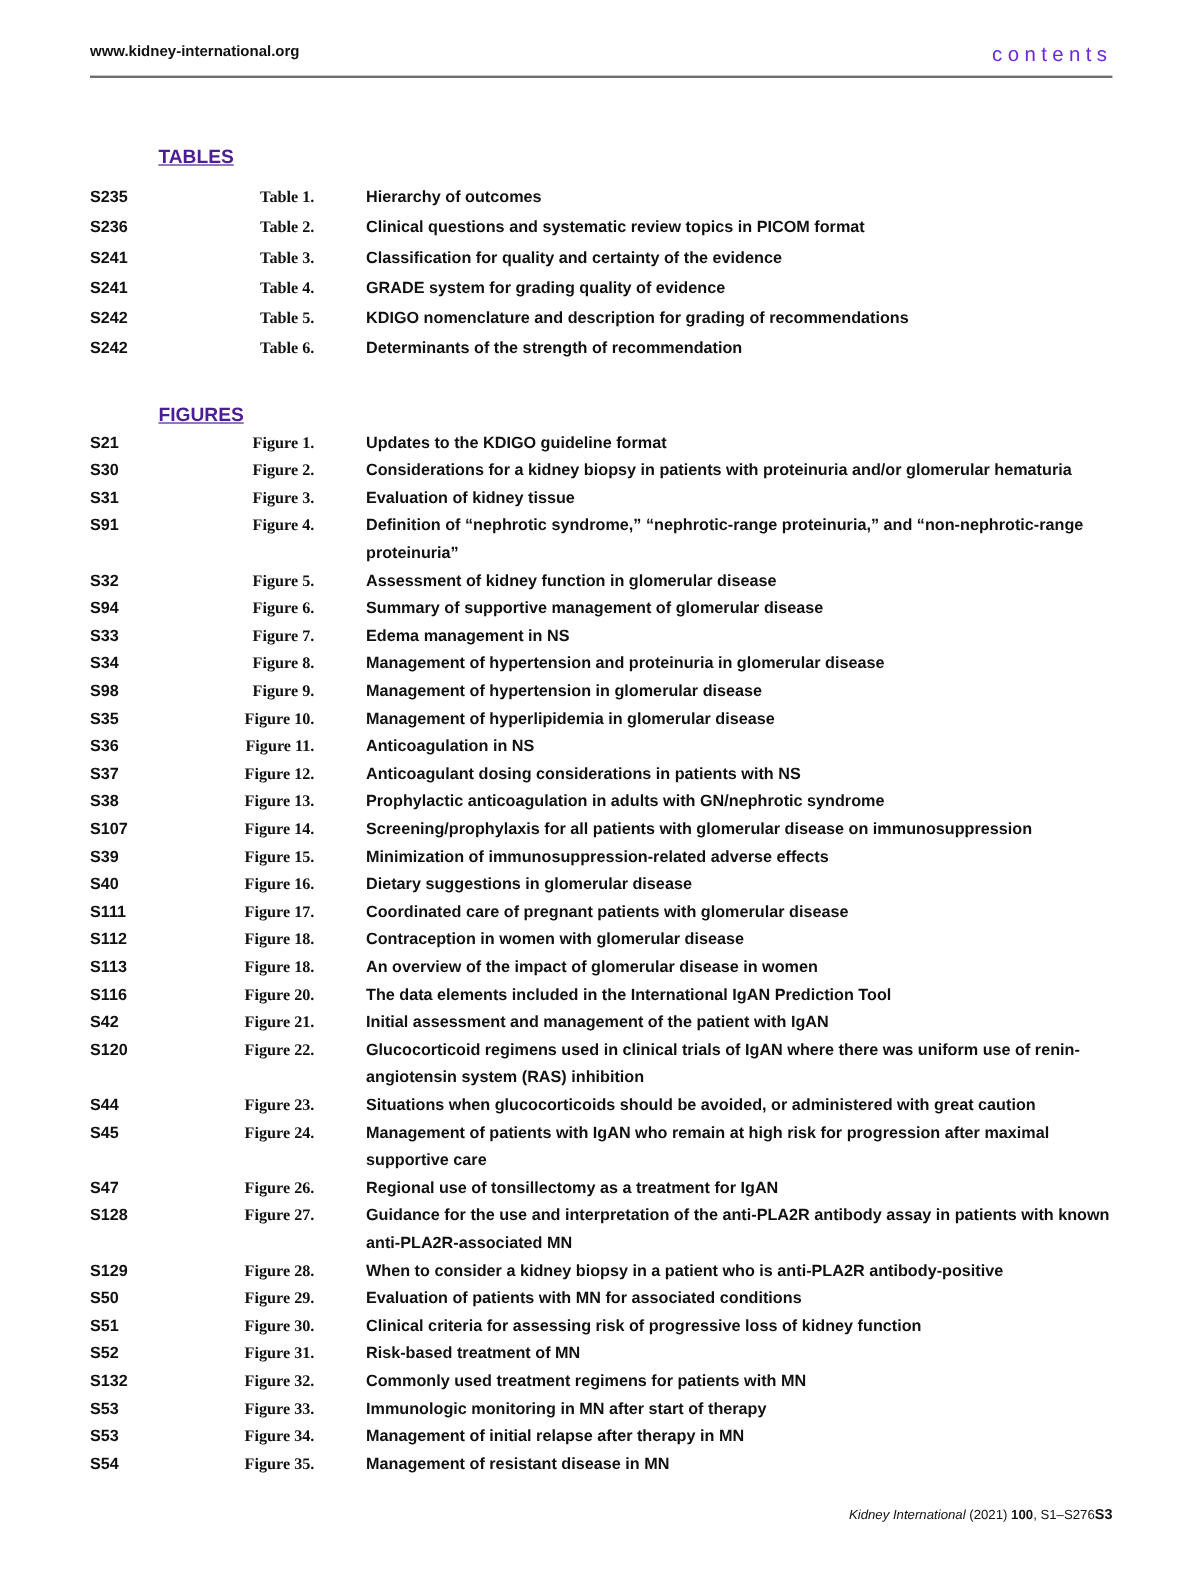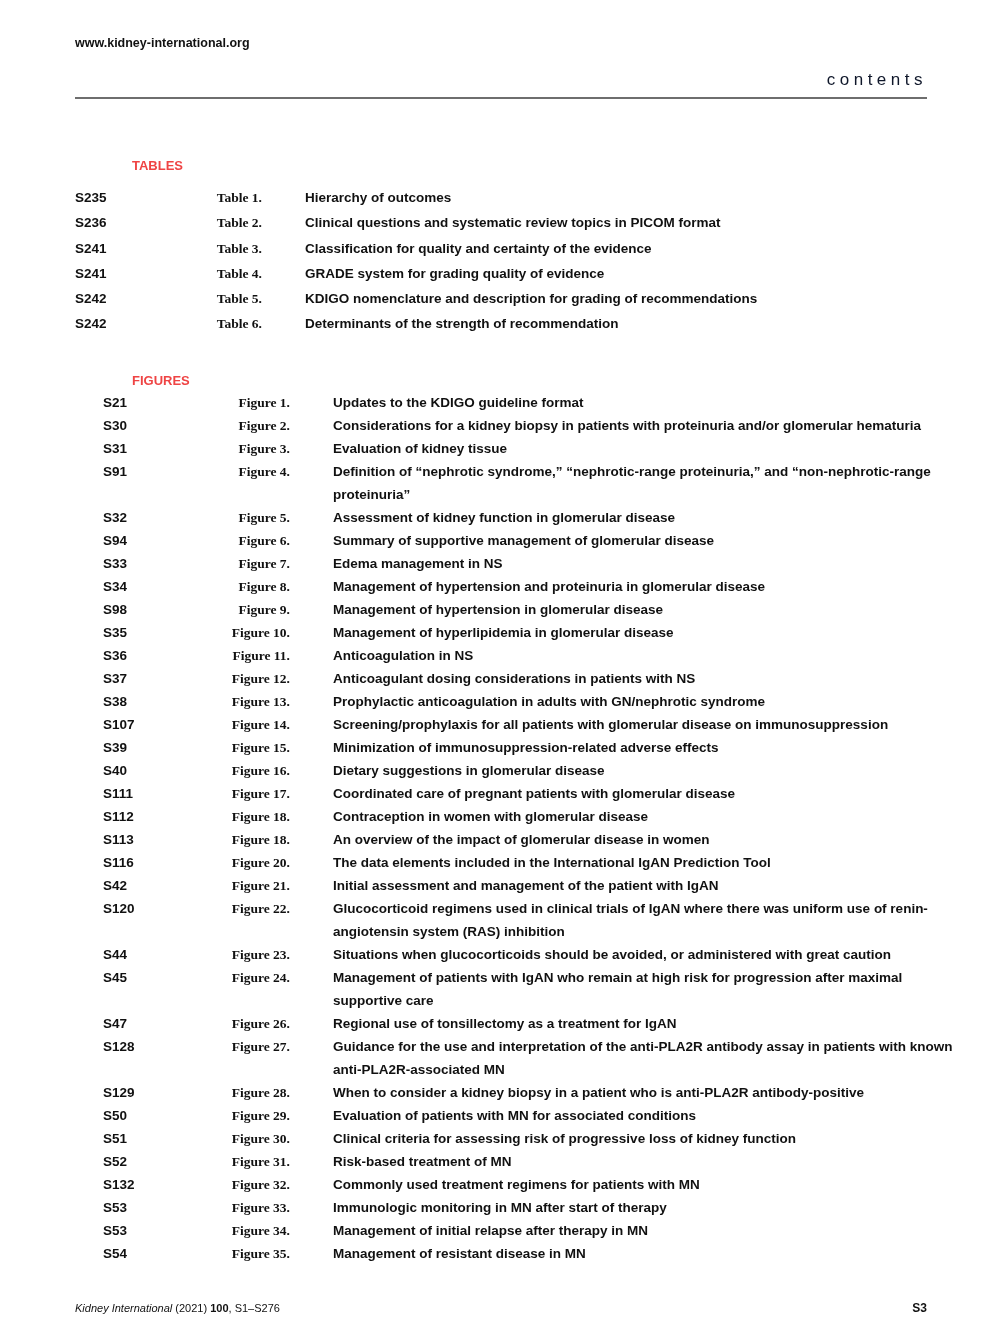--- a/index.html
+++ b/index.html
@@ -12,45 +12,45 @@
     position:relative;
   }
   .page{padding:0 73px 0 75px;}
   
   .header-row{
     margin-top:36px;
     display:flex;justify-content:space-between;
   }
   .site-url{font-size:12.5px;font-weight:bold;color:#111;}
   .contents-label{
-    font-size:17px;color:#0f172a;letter-spacing:4.5px;font-weight:normal;margin-top:34px;
+    font-size:17px;color:#6d28d9;letter-spacing:4.5px;font-weight:normal;
   }
   .header-rule{margin-top:7px;height:2px;background:#6e6e6e;}
   
   .section-heading{
-    font-size:13px;font-weight:bold;color:#ef4444;
-    margin-left:57px;line-height:20px;
+    font-size:16px;font-weight:bold;color:#4c1d95;
+    margin-left:57px;line-height:20px;text-decoration:underline;
   }
   .section:nth-of-type(1) .section-heading{margin-top:57px;margin-bottom:9px;}
   .section:nth-of-type(2) .section-heading{margin-top:34px;margin-bottom:0;}
   
   .row{
     display:grid;
     grid-template-columns:79px 72px auto;
     font-size:13.5px;font-weight:bold;color:#111;gap:36px;
   }
   .section:nth-of-type(1) .row{line-height:25.3px;}
-  .section:nth-of-type(2) .row{line-height:23px;margin-left:28px;}
+  .section:nth-of-type(2) .row{line-height:23px;}
   .row .pg{text-align:left;}
   .row .lbl{text-align:right;font-family:Liberation Serif, serif;}
   .row .ttl{padding-left:7px;white-space:pre;}
   
   .footer-row{
-    margin-top:36px;
-    display:flex;justify-content:space-between;align-items:baseline;
+    margin-top:24px;
+    display:flex;justify-content:flex-end;align-items:baseline;
   }
   .footer-left{font-size:11px;color:#111;}
   .footer-left .journal{font-style:italic;}
   .footer-left .volume{font-weight:bold;}
   .footer-page{font-size:12px;font-weight:bold;color:#111;}
 </style>
 </head>
 <body>
 
 <div class="page">

